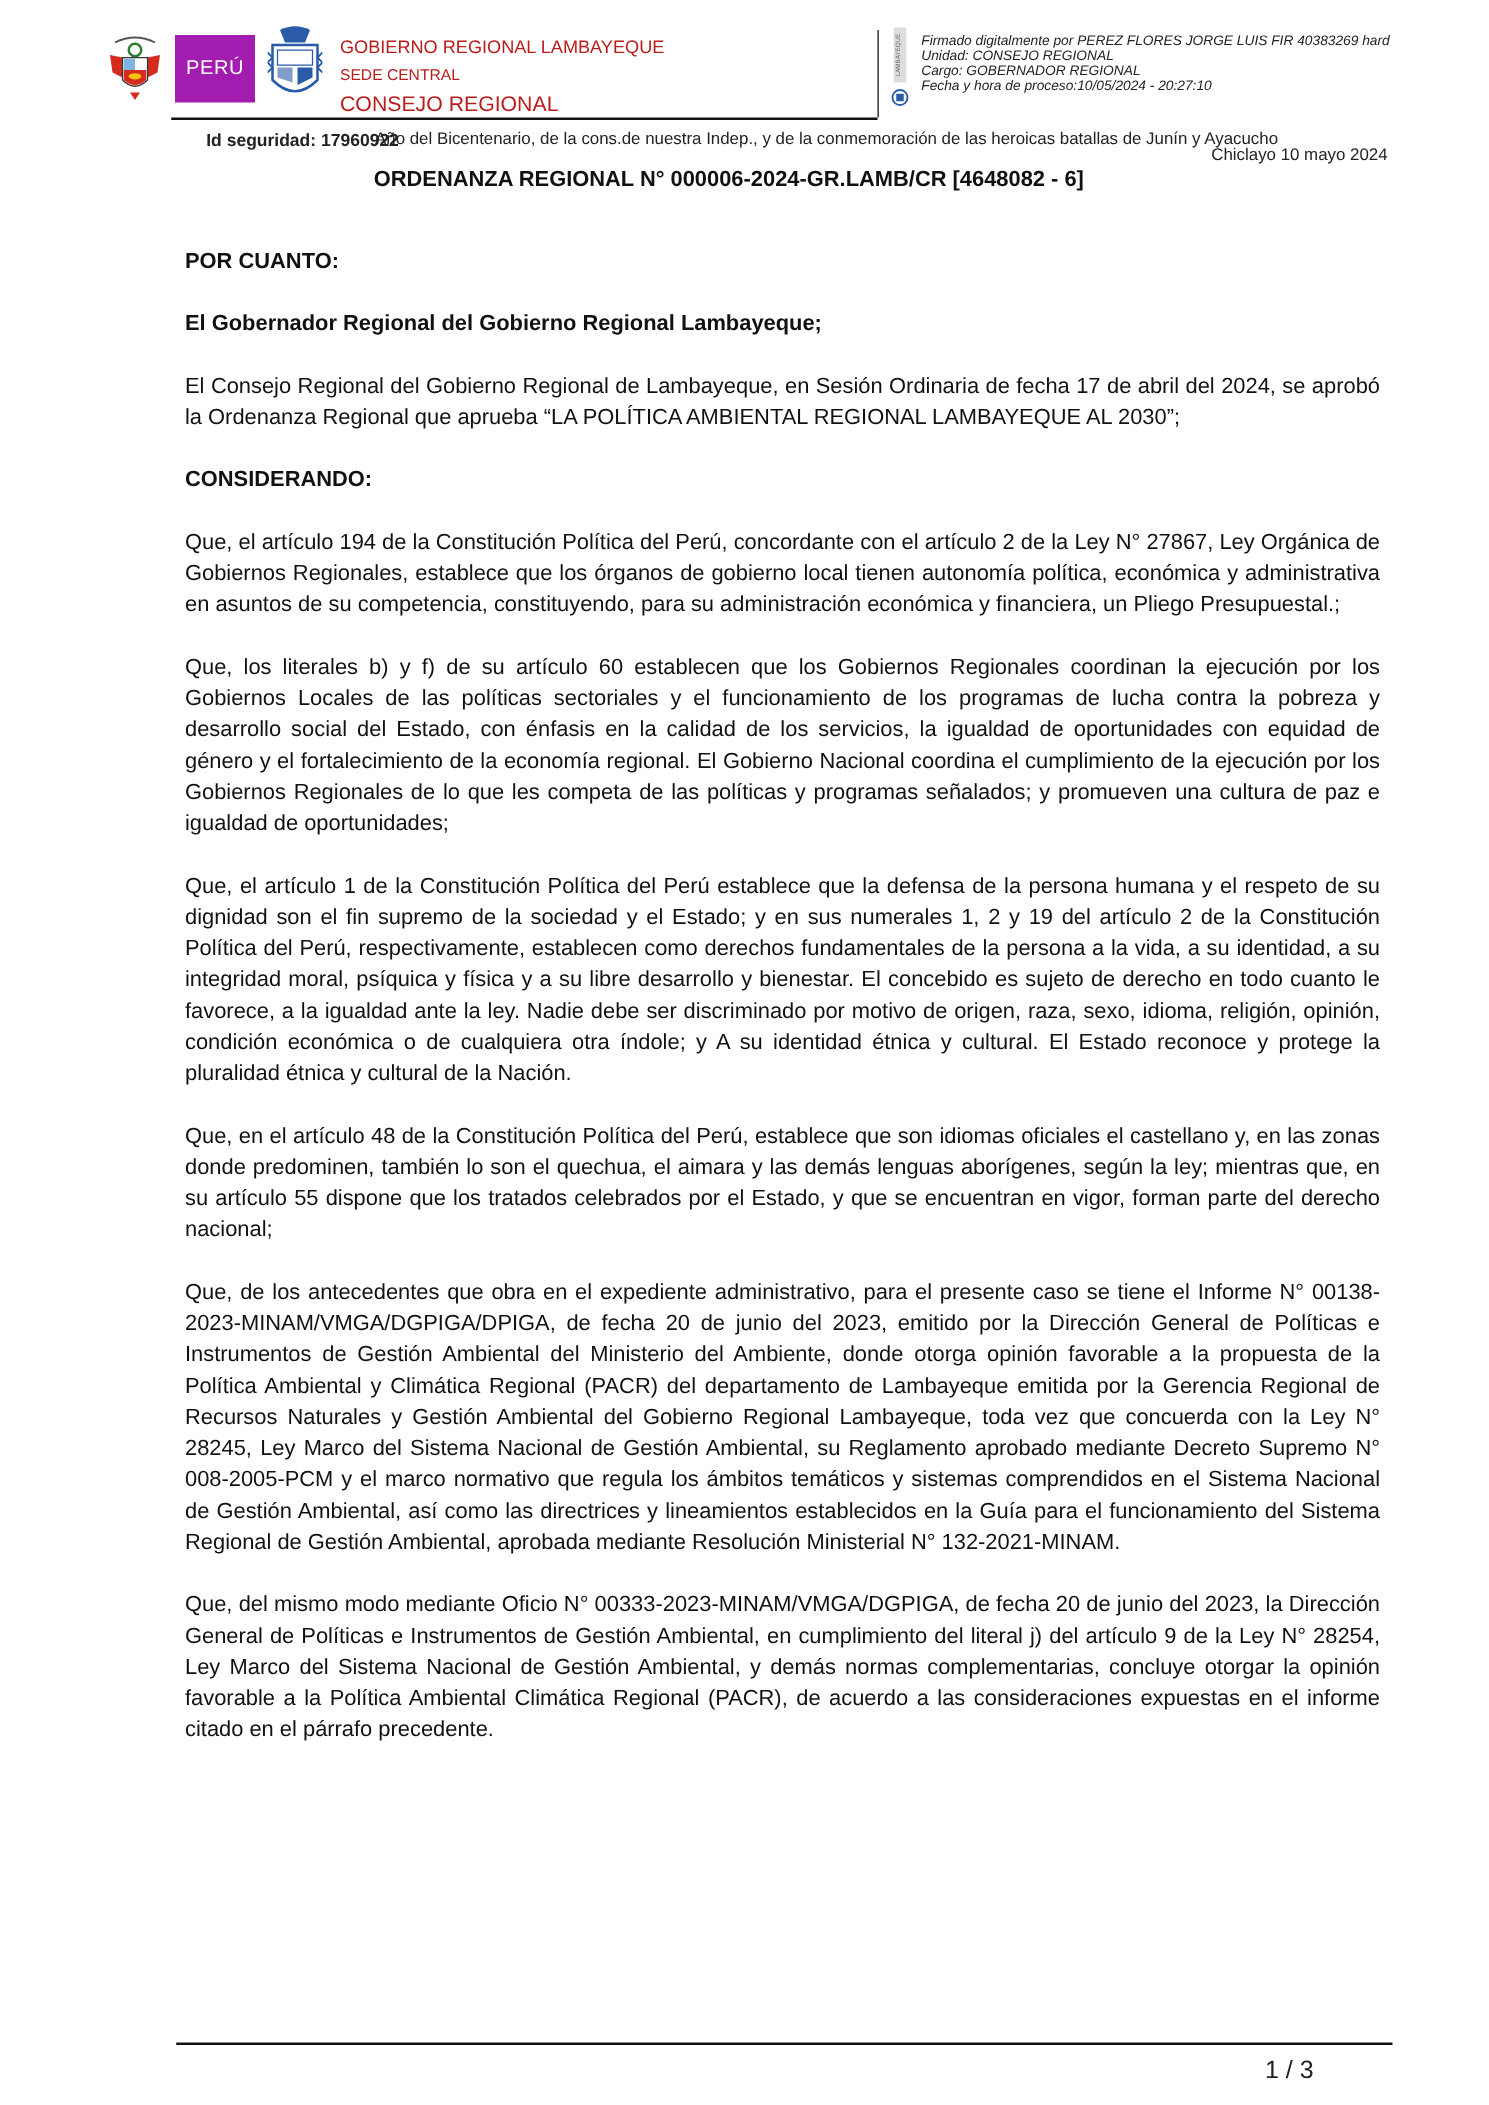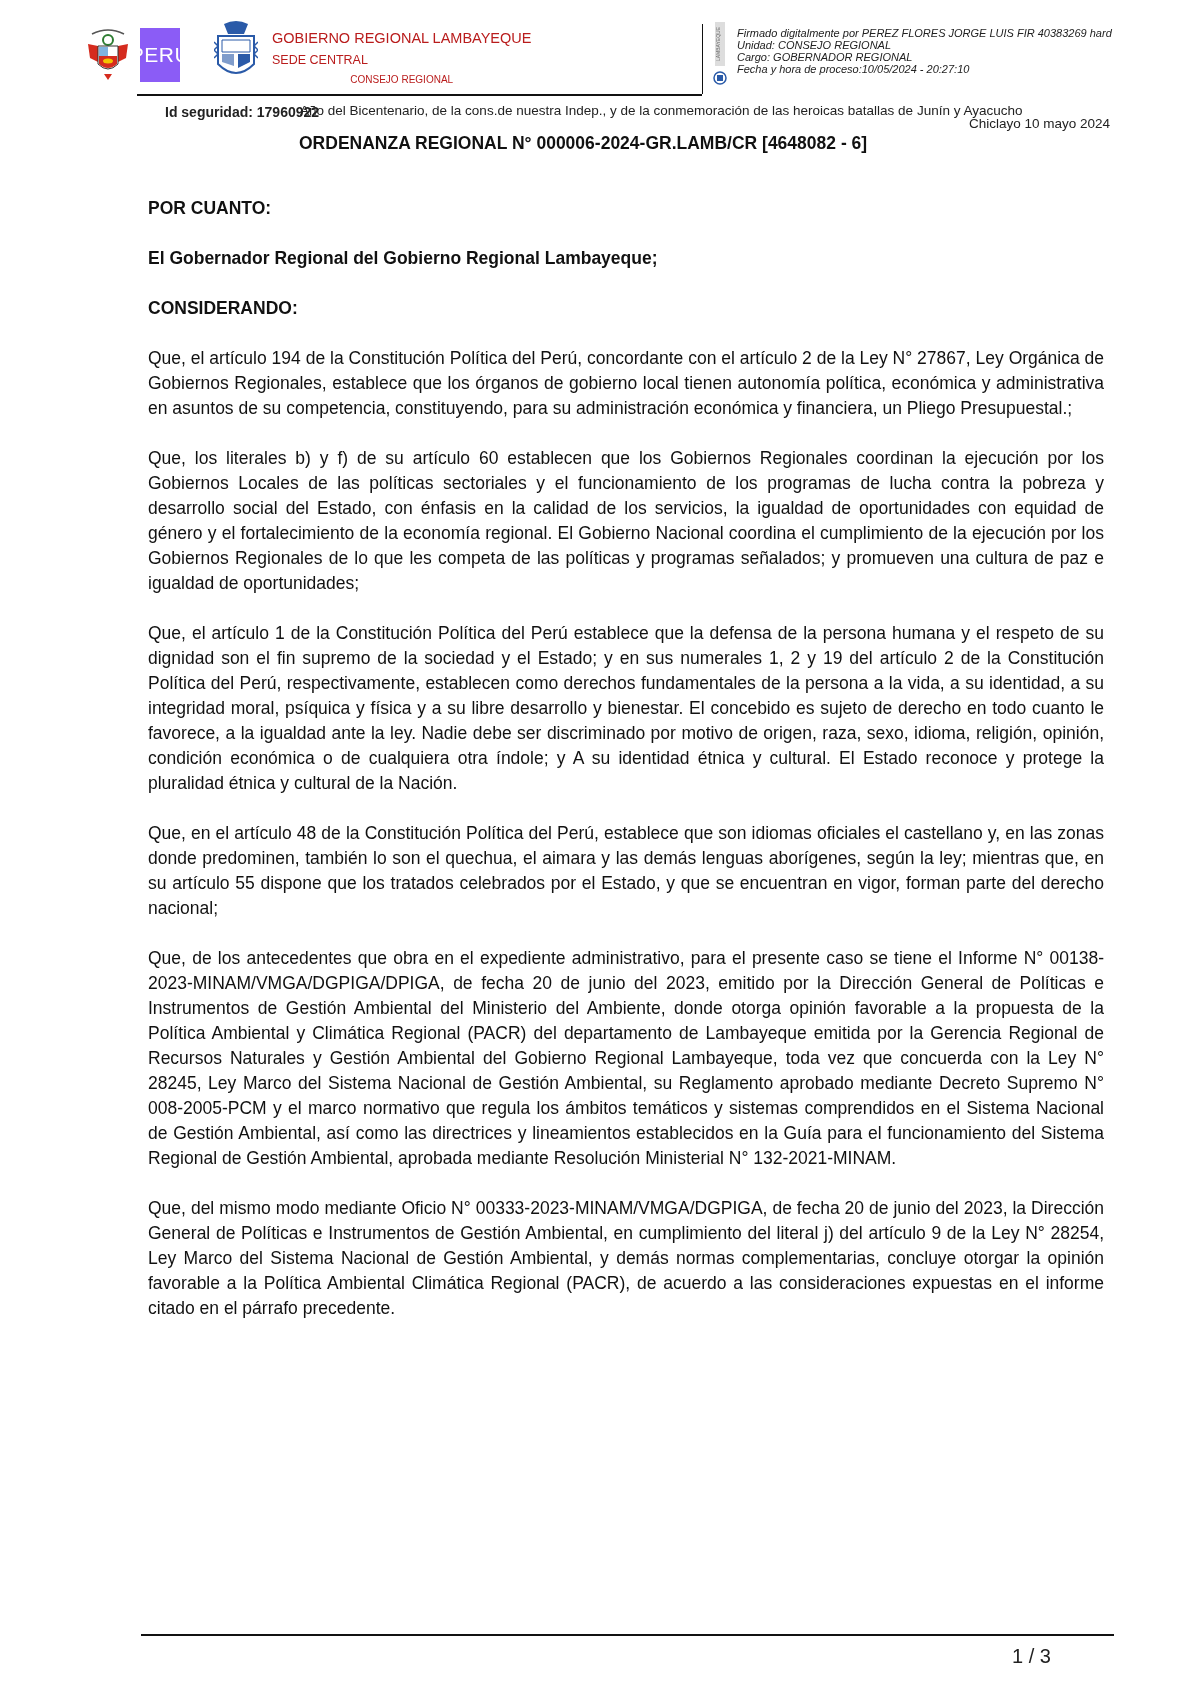--- a/index.html
+++ b/index.html
@@ -1,26 +1,26 @@
 <!DOCTYPE html>
 <html><head>
 <meta charset="utf-8">
 <style>
   html, body { margin: 0; padding: 0; background: #ffffff; }
   body { width: 1191px; height: 1684px; position: relative; overflow: hidden; font-family: "Liberation Sans", sans-serif; color: #111; }
 
   .header { position: absolute; left: 0; top: 0; width: 1191px; height: 100px; }
   .coat-of-arms { position: absolute; left: 84px; top: 24px; width: 48px; height: 60px; }
-  .peru-logo { position: absolute; left: 140px; top: 28px; width: 40px; height: 54px; background: #8b5cf6; color: #fff; font-family: "Liberation Sans", sans-serif; font-size: 21px; display: flex; align-items: center; justify-content: center; letter-spacing: 0.5px; }
+  .peru-logo { position: absolute; left: 140px; top: 28px; width: 64px; height: 54px; background: #a21caf; color: #fff; font-family: "Liberation Sans", sans-serif; font-size: 16px; display: flex; align-items: center; justify-content: center; letter-spacing: 0.5px; }
   .region-shield { position: absolute; left: 214px; top: 20px; width: 44px; height: 64px; }
   .org-block { position: absolute; left: 272px; top: 30px; }
   .org-line { font-weight: normal; color: #b91c1c; white-space: nowrap; }
   .org-line.l1 { font-size: 14.5px; }
   .org-line.l2 { font-size: 12.5px; margin-top: 7px; }
-  .org-line.l3 { font-size: 10px; margin-top: 7px; text-align: center; }
+  .org-line.l3 { font-size: 17px; margin-top: 7px; }
   .header-rule { position: absolute; left: 137px; top: 94px; width: 565px; height: 2px; background: #111; }
   .sig-divider { position: absolute; left: 702px; top: 24px; width: 1px; height: 70px; background: #111; }
   .sig-stamp { position: absolute; left: 710px; top: 18px; width: 20px; height: 72px; }
   .sig-block { position: absolute; left: 737px; top: 27px; font-size: 11px; line-height: 12px; color: #222; white-space: nowrap; font-style: italic; }
 
   .security-id { position: absolute; left: 165px; top: 104px; font-size: 14px; color: #222; white-space: nowrap; font-weight: bold; }
   .year-motto { position: absolute; left: 300px; top: 103px; font-size: 13.5px; color: #222; white-space: nowrap; }
   .place-date { position: absolute; left: 969px; top: 116px; font-size: 13.5px; color: #222; white-space: nowrap; }
   .doc-title { position: absolute; left: 299px; top: 133px; font-size: 17.5px; font-weight: bold; color: #111; white-space: nowrap; }
 
@@ -80,20 +80,21 @@
 </div>
 
 <div class="security-id">Id seguridad: 17960922</div>
 <div class="year-motto">Año del Bicentenario, de la cons.de nuestra Indep., y de la conmemoración de las heroicas batallas de Junín y Ayacucho</div>
 <div class="place-date">Chiclayo 10 mayo 2024</div>
 <div class="doc-title">ORDENANZA REGIONAL N° 000006-2024-GR.LAMB/CR [4648082 - 6]</div>
 
 <div class="body">
   <p class="bold heading">POR CUANTO:</p>
   <p class="bold heading">El Gobernador Regional del Gobierno Regional Lambayeque;</p>
+  <p>El Consejo Regional del Gobierno Regional de Lambayeque, en Sesión Ordinaria de fecha 17 de abril del 2024, se aprobó la Ordenanza Regional que aprueba “LA POLÍTICA AMBIENTAL REGIONAL LAMBAYEQUE AL 2030”;</p>
   <p class="bold heading">CONSIDERANDO:</p>
   <p>Que, el artículo 194 de la Constitución Política del Perú, concordante con el artículo 2 de la Ley N° 27867, Ley Orgánica de Gobiernos Regionales, establece que los órganos de gobierno local tienen autonomía política, económica y administrativa en asuntos de su competencia, constituyendo, para su administración económica y financiera, un Pliego Presupuestal.;</p>
   <p>Que, los literales b) y f) de su artículo 60 establecen que los Gobiernos Regionales coordinan la ejecución por los Gobiernos Locales de las políticas sectoriales y el funcionamiento de los programas de lucha contra la pobreza y desarrollo social del Estado, con énfasis en la calidad de los servicios, la igualdad de oportunidades con equidad de género y el fortalecimiento de la economía regional. El Gobierno Nacional coordina el cumplimiento de la ejecución por los Gobiernos Regionales de lo que les competa de las políticas y programas señalados; y promueven una cultura de paz e igualdad de oportunidades;</p>
   <p>Que, el artículo 1 de la Constitución Política del Perú establece que la defensa de la persona humana y el respeto de su dignidad son el fin supremo de la sociedad y el Estado; y en sus numerales 1, 2 y 19 del artículo 2 de la Constitución Política del Perú, respectivamente, establecen como derechos fundamentales de la persona a la vida, a su identidad, a su integridad moral, psíquica y física y a su libre desarrollo y bienestar. El concebido es sujeto de derecho en todo cuanto le favorece, a la igualdad ante la ley. Nadie debe ser discriminado por motivo de origen, raza, sexo, idioma, religión, opinión, condición económica o de cualquiera otra índole; y A su identidad étnica y cultural. El Estado reconoce y protege la pluralidad étnica y cultural de la Nación.</p>
   <p>Que, en el artículo 48 de la Constitución Política del Perú, establece que son idiomas oficiales el castellano y, en las zonas donde predominen, también lo son el quechua, el aimara y las demás lenguas aborígenes, según la ley; mientras que, en su artículo 55 dispone que los tratados celebrados por el Estado, y que se encuentran en vigor, forman parte del derecho nacional;</p>
   <p>Que, de los antecedentes que obra  en el expediente administrativo, para el presente caso se tiene el Informe N° 00138-2023-MINAM/VMGA/DGPIGA/DPIGA, de fecha 20 de junio del 2023, emitido por la Dirección General de Políticas e Instrumentos de Gestión Ambiental del Ministerio del Ambiente, donde otorga opinión favorable a la propuesta de la Política Ambiental y Climática Regional (PACR) del departamento de Lambayeque emitida por la Gerencia Regional de Recursos Naturales y Gestión Ambiental del Gobierno Regional Lambayeque, toda vez que concuerda con la Ley N° 28245, Ley Marco del Sistema Nacional de Gestión Ambiental, su Reglamento aprobado mediante Decreto Supremo N° 008-2005-PCM y el marco normativo que regula los ámbitos temáticos y sistemas comprendidos en el Sistema Nacional de Gestión Ambiental, así como las directrices y lineamientos establecidos en la Guía para el funcionamiento del Sistema Regional de Gestión Ambiental, aprobada mediante Resolución Ministerial N° 132-2021-MINAM.</p>
   <p>Que, del mismo modo mediante Oficio N° 00333-2023-MINAM/VMGA/DGPIGA, de fecha 20 de junio del 2023, la Dirección General de Políticas e Instrumentos de Gestión Ambiental, en cumplimiento del literal j) del artículo 9 de la Ley N° 28254, Ley Marco del Sistema Nacional de Gestión Ambiental, y demás normas complementarias, concluye otorgar la opinión favorable a la Política Ambiental Climática Regional (PACR), de acuerdo a las consideraciones expuestas en el informe citado en el párrafo precedente.</p>
 </div>
 
 <div class="footer-rule"></div>

